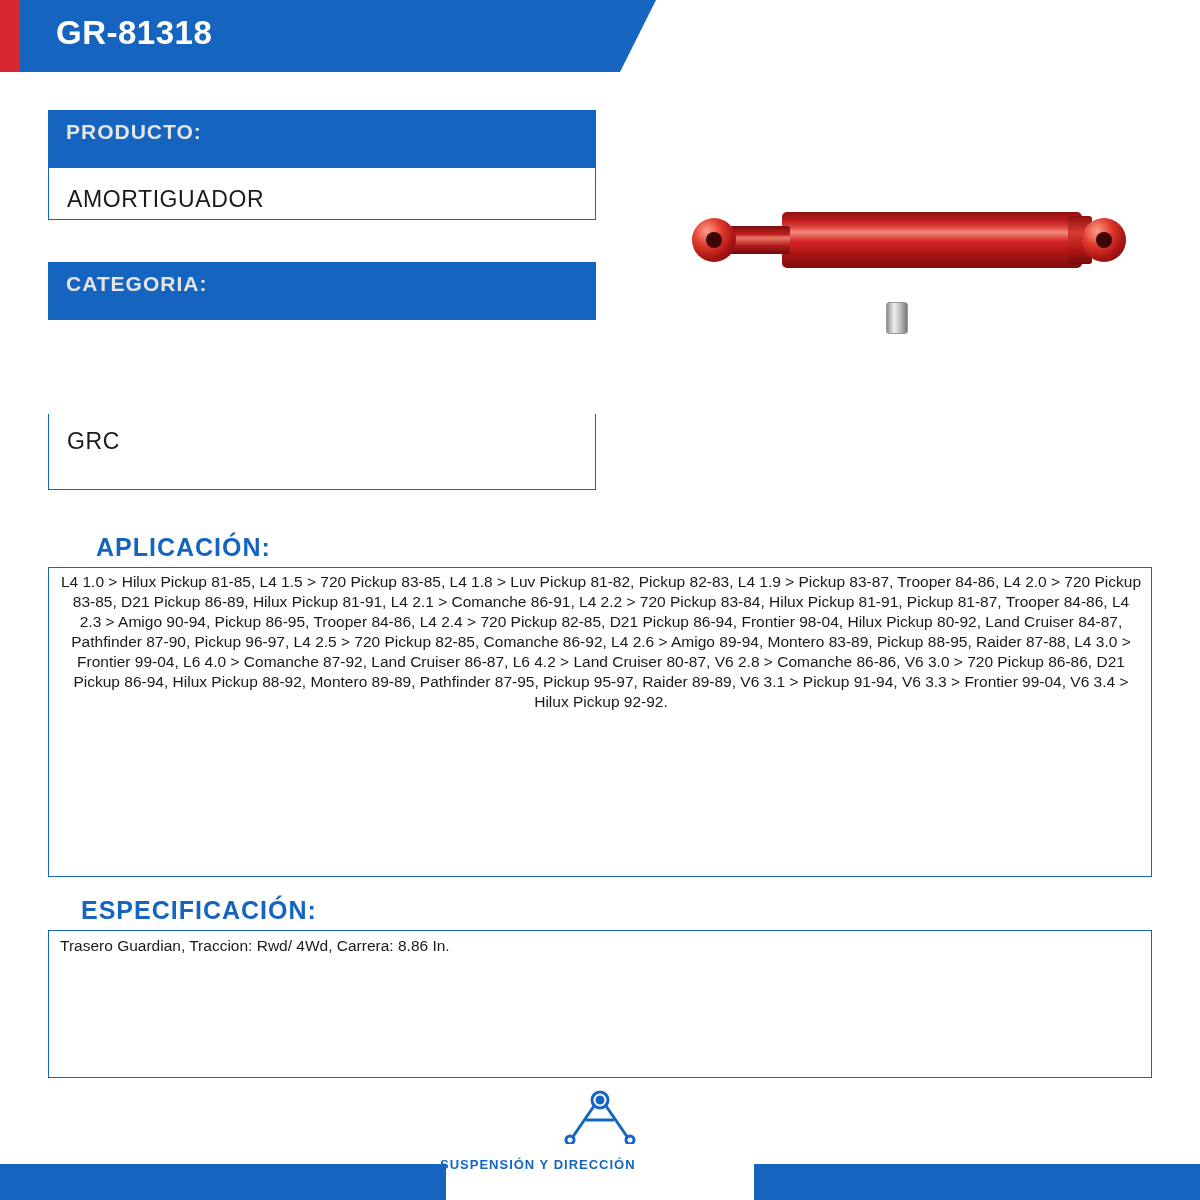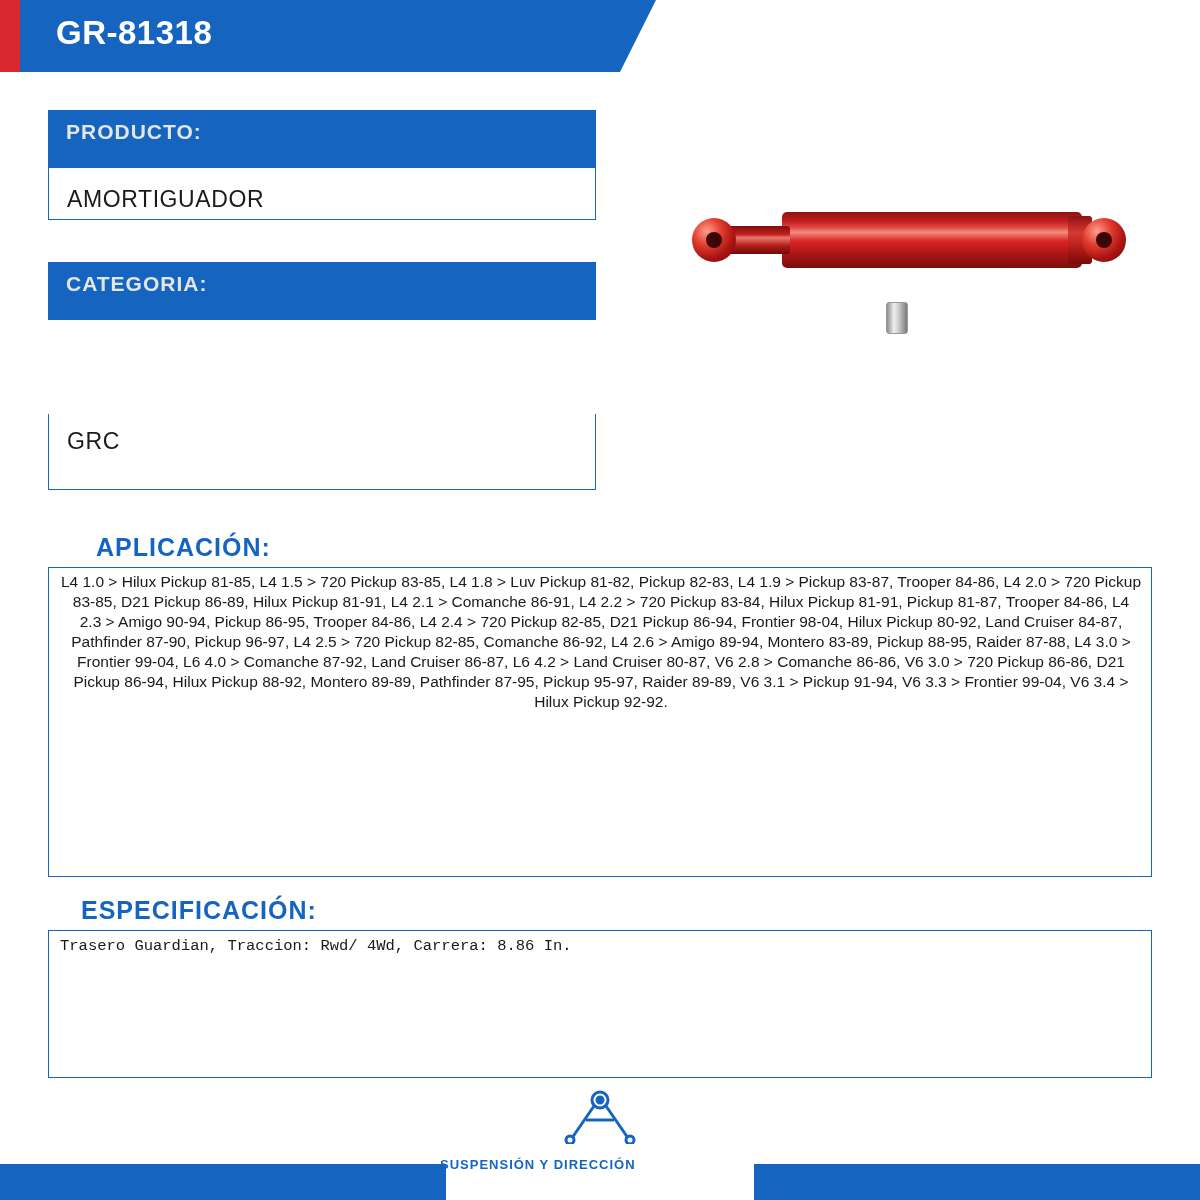--- a/index.html
+++ b/index.html
@@ -186,21 +186,20 @@
     line-height: 20px;
     text-align: center;
   }
   .especificacion-text {
     position: absolute;
     left: 60px; top: 936px;
     width: 1082px;
     color: #1a1a1a;
     font-size: 15.5px;
     line-height: 20px;
-    font-family: Liberation Mono, monospace;
   }
 
   
   .footer-bar {
     position: absolute;
     left: 0; bottom: 0;
     width: 1200px; height: 36px;
     background: #1565c0;
   }
   .footer-notch {

